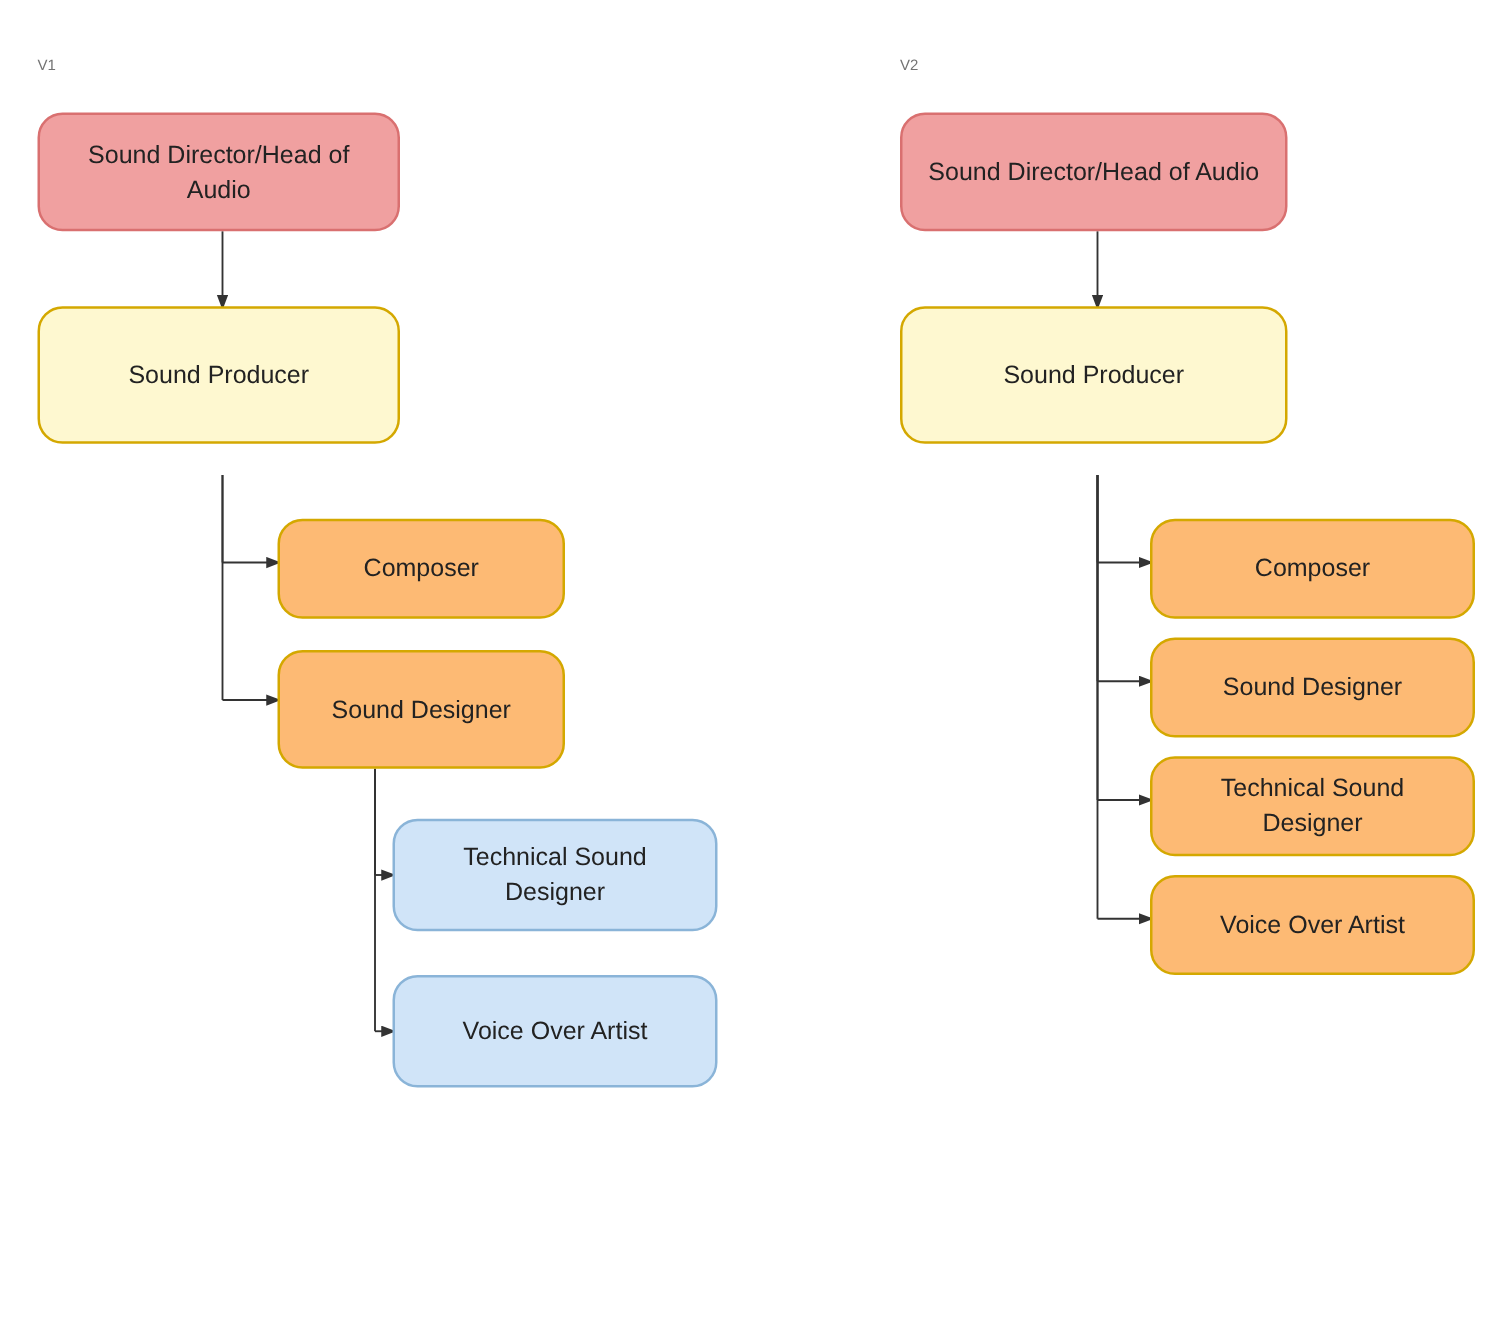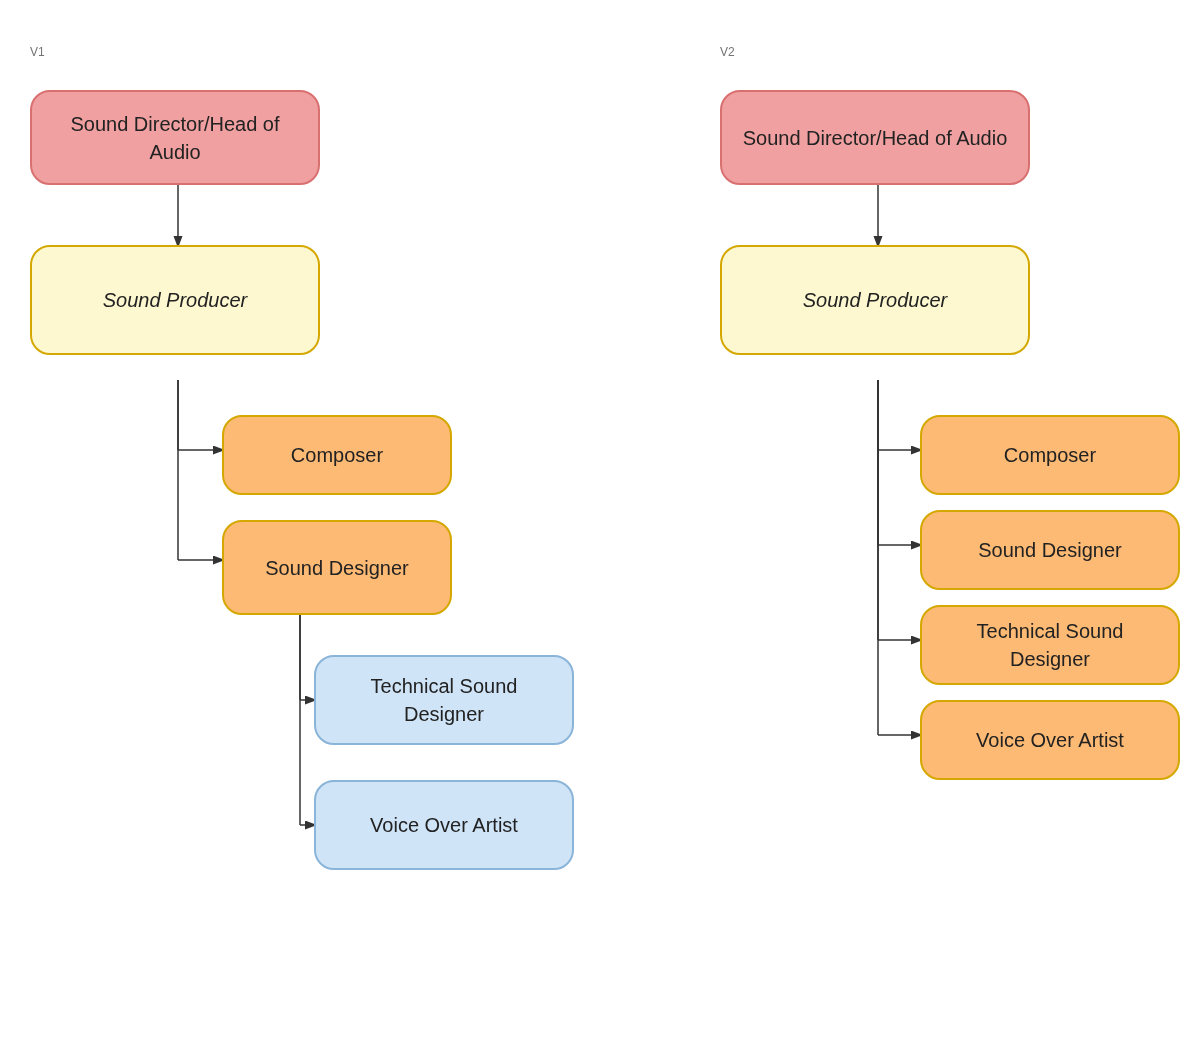--- a/index.html
+++ b/index.html
@@ -33,21 +33,20 @@
     }
 
     .node-red {
       background: #f0a0a0;
       border: 2px solid #d97070;
     }
 
     .node-yellow {
       background: #fef8d0;
       border: 2px solid #d4a800;
-      font-style: italic;
     }
 
     .node-orange {
       background: #fdba74;
       border: 2px solid #d4a800;
     }
 
     .node-blue {
       background: #d0e4f8;
       border: 2px solid #8ab4d8;

